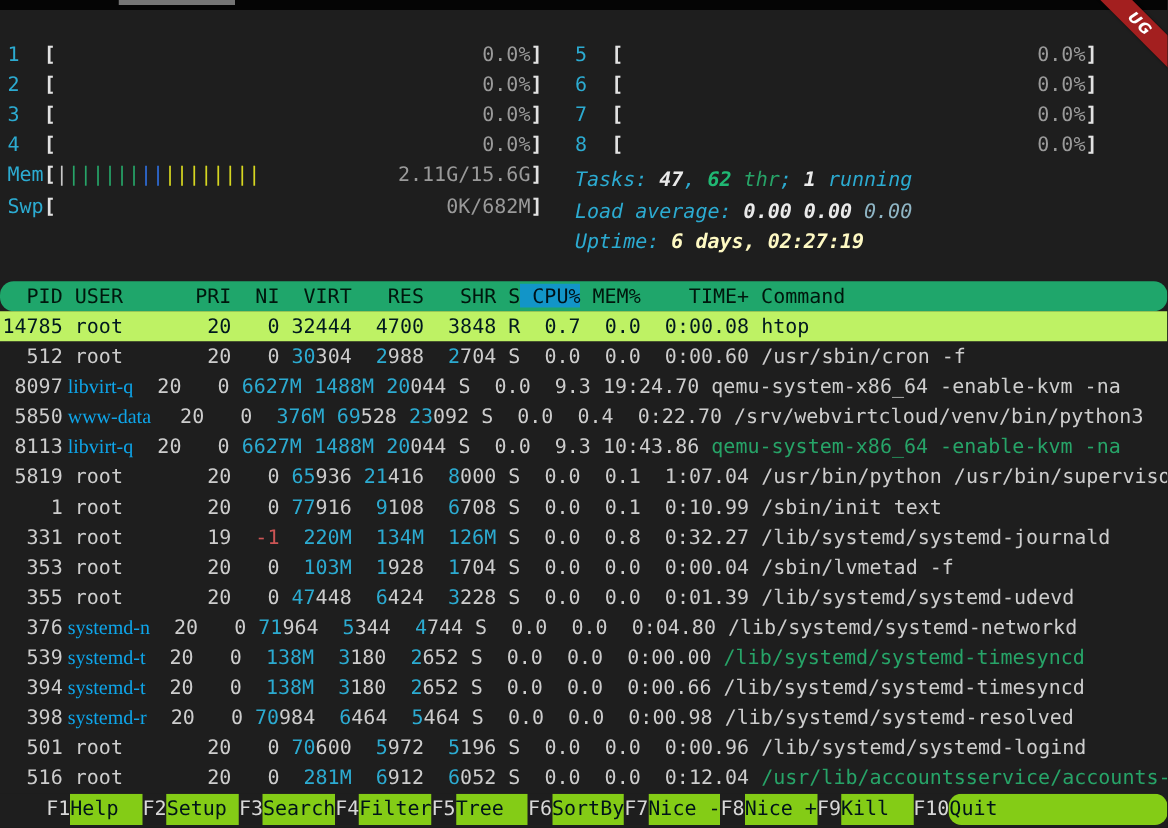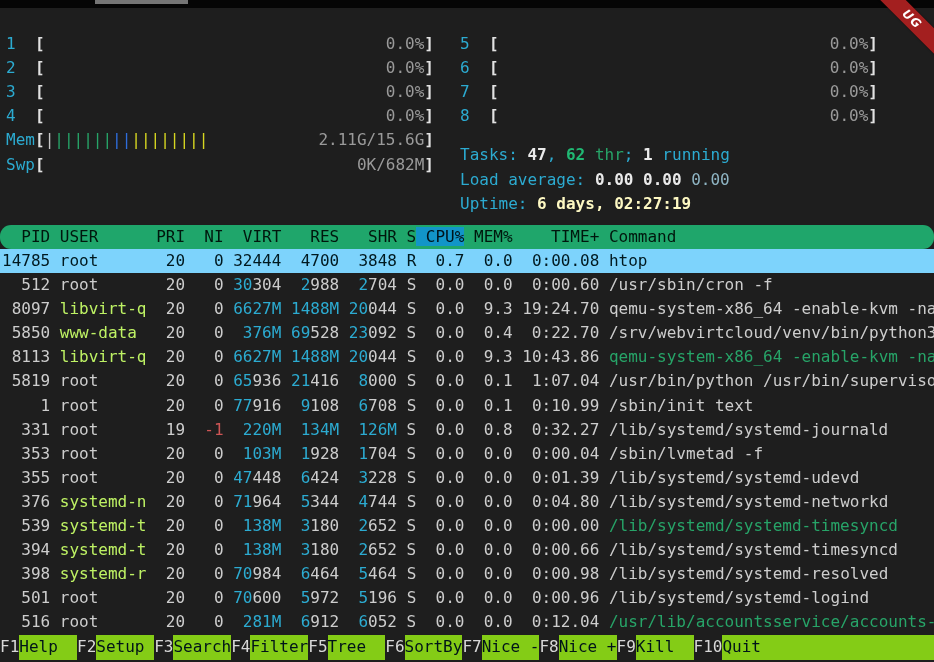--- a/index.html
+++ b/index.html
@@ -16,45 +16,45 @@
   .hline{position:relative;height:24.1px;}
   .meter{position:absolute;top:0;display:flex;white-space:pre;}
   .mleft{left:6px;width:428px;}
   .mright{left:460px;width:418px;}
   .mlabel{display:inline-block;width:29px;flex:0 0 29px;}
   .mfill{flex:1;}
   .pipes{display:inline-flex;flex:0 0 auto;}
   .pipe{display:inline-block;width:9.63px;}
   .br{color:#e2e2e2;font-weight:bold;}
   .mval{color:#9a9a9a;}
-  .htext{position:absolute;left:460px;top:15px;}
+  .htext{position:absolute;left:460px;top:4px;font-style:italic;}
   .cy{color:#2cabd1;}
   .cy2{color:#2cabd1;}
   .cb{color:#fef9c3;font-weight:bold;}
   .wb{color:#eaeaea;font-weight:bold;}
   .gb{color:#20b873;font-weight:bold;}
   .gn{color:#27a468;}
   .lc{color:#8fb5c4;}
   .wt{color:#cdcdcd;}
-  .dm{color:#bef264;}
+  .dm{color:#0ea5e9;font-family:Liberation Serif, serif;}
   .rd{color:#cd5555;}
   .thead{height:24.1px;white-space:pre;overflow:hidden;padding-left:2px;
          background:#1fa66b;color:#00170d;border-radius:11px;}
   .thead span{color:#00170d;}
   .thead .sortcol{background:#1295c8;color:#001219;}
   .trow{height:24.1px;white-space:pre;overflow:hidden;padding-left:2px;}
-  .trow.sel{background:#7dd3fc;}
+  .trow.sel{background:#bef264;}
   .trow.sel span{color:#00191f !important;}
   .fbar{position:absolute;left:0;right:0;bottom:0;height:27px;background:#1e1e1e;
-        display:flex;align-items:flex-start;white-space:pre;overflow:hidden;}
+        display:flex;align-items:flex-start;white-space:pre;overflow:hidden;padding-left:37px;}
   .fslot{display:flex;flex:0 0 auto;}
   .fslot:last-child{flex:1 1 auto;}
   .fkey{display:inline-block;height:25px;line-height:24px;color:#d8d8d8;}
   .flabel{display:inline-block;height:25px;line-height:24px;background:#84cc16;color:#001419;}
-  .fslot:last-child .flabel{flex:1 1 auto;}
+  .fslot:last-child .flabel{flex:1 1 auto;border-radius:10px;}
 </style>
 </head>
 <body>
 
 <div class="topstrip">
   <div class="topstrip-gray"></div>
 </div>
 <div class="ribbon">UG</div>
 
 <div class="term">

